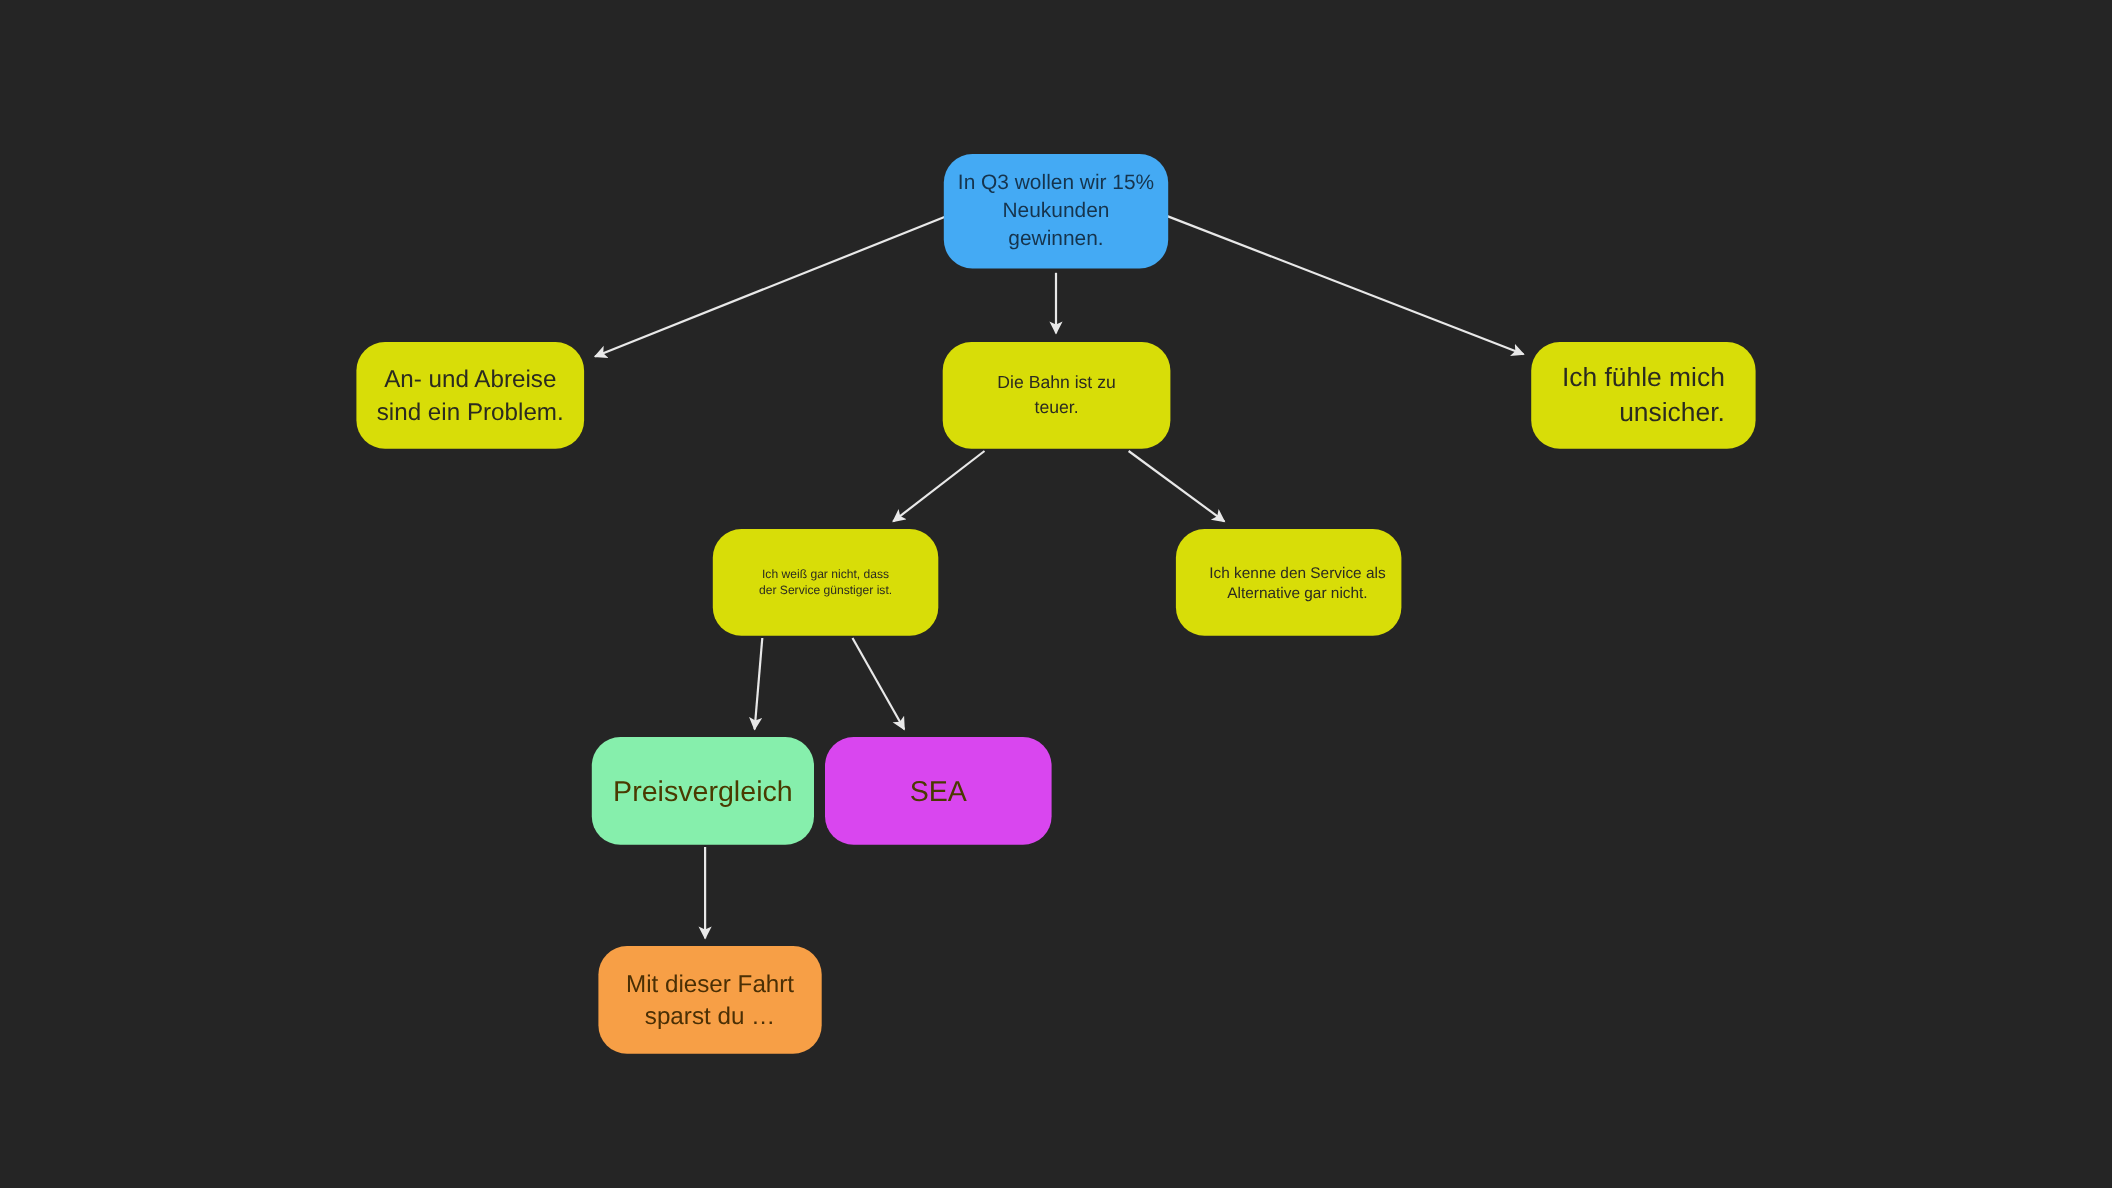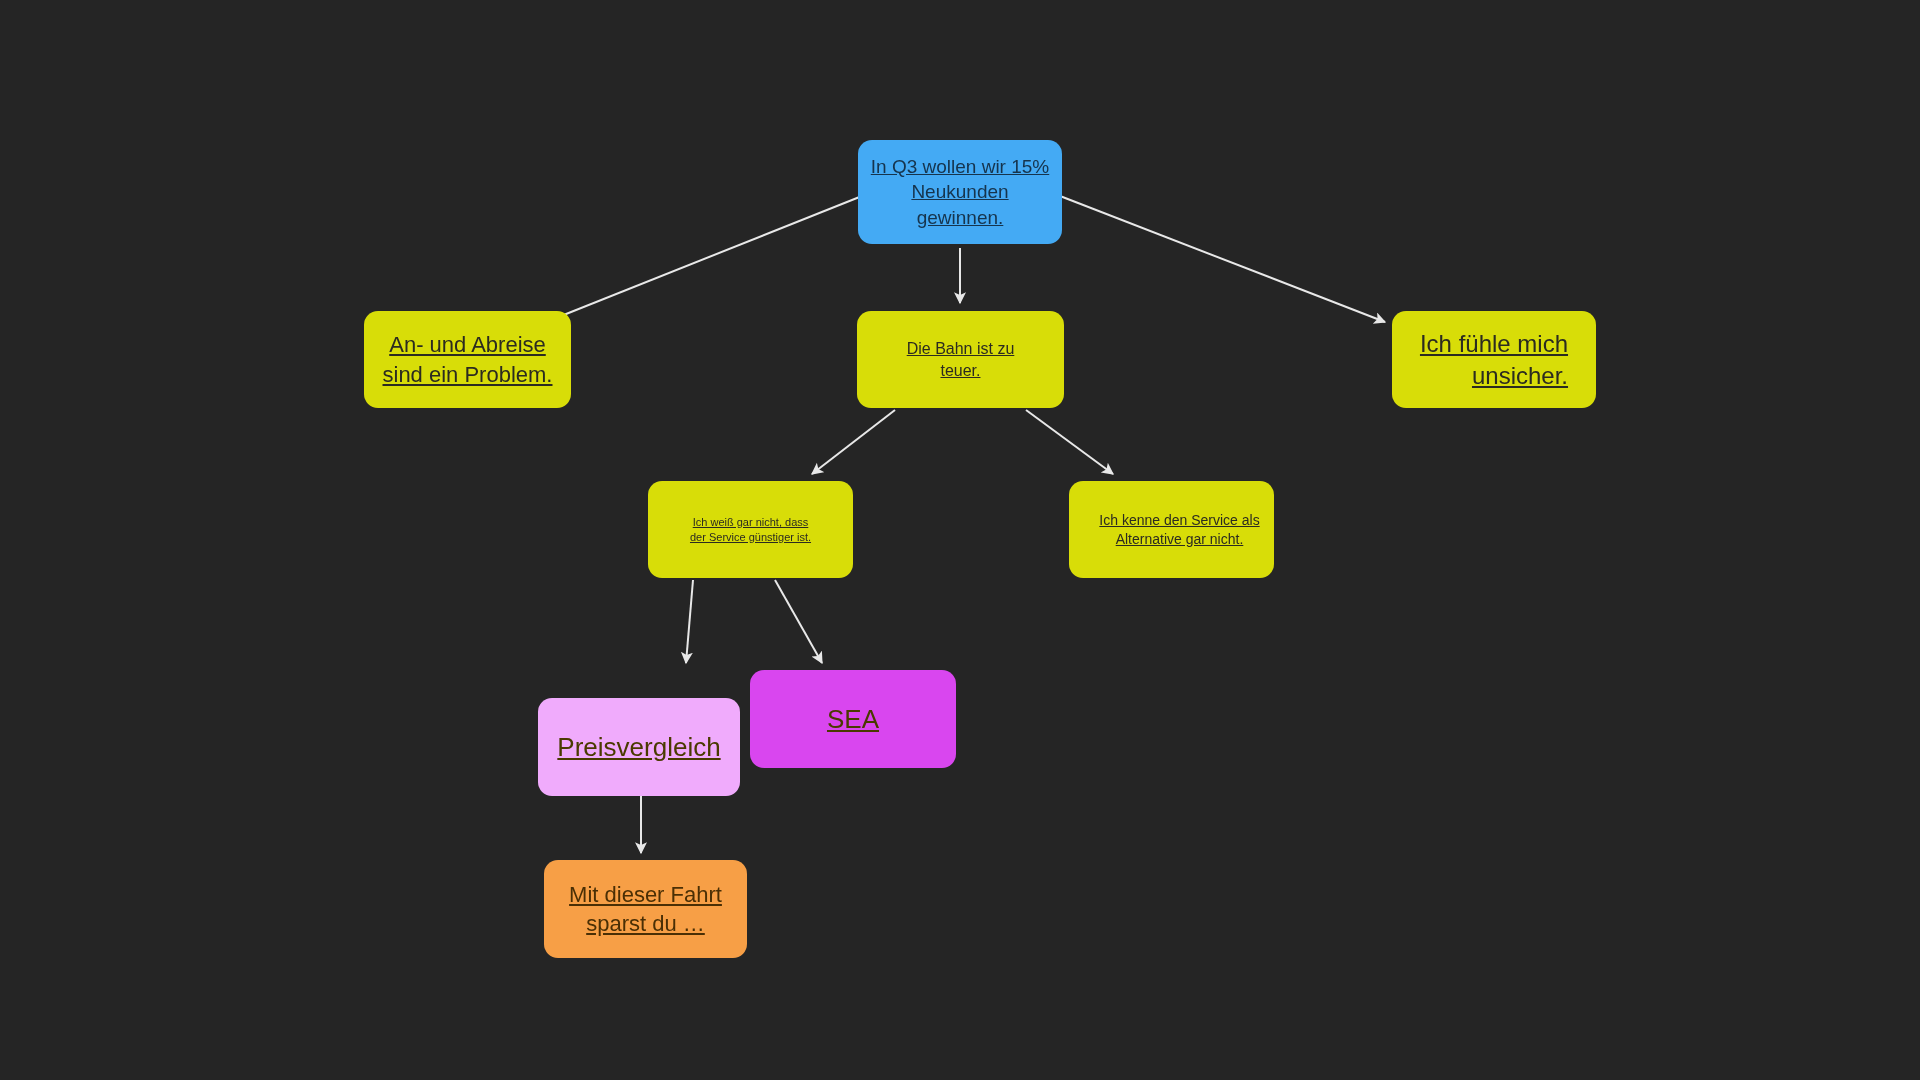--- a/index.html
+++ b/index.html
@@ -25,32 +25,31 @@
     position: absolute;
     left: 0;
     top: 0;
     width: 1920px;
     height: 1080px;
     pointer-events: none;
   }
   .node {
     position: absolute;
     box-sizing: border-box;
-    border-radius: 14px;
+    border-radius: 26px;
     display: flex;
     align-items: center;
     justify-content: center;
     text-align: center;
     color: #2b2b20;
     line-height: 1.32;
     padding: 6px 12px;
     white-space: pre-line;
     user-select: none;
     overflow: hidden;
-    text-decoration: underline;
   }
   .node.blue   { color: #16344d; }
   .node.amber  { color: #4a3a00; }
   .node.orange { color: #4a2f05; }
 </style>
 </head>
 <body style="background: rgb(37, 37, 37);">
 
 <div id="canvas">
   <svg id="edge-layer" viewBox="0 0 1920 1080" xmlns="http://www.w3.org/2000/svg">
@@ -63,27 +62,27 @@
       <line x1="960" y1="248" x2="960" y2="303" stroke="#E8E8E8" stroke-width="2" marker-end="url(#arrowhead)"></line>
       <line x1="1060" y1="196" x2="1385" y2="322" stroke="#E8E8E8" stroke-width="2" marker-end="url(#arrowhead)"></line>
       <line x1="895" y1="410" x2="812" y2="474" stroke="#E8E8E8" stroke-width="2" marker-end="url(#arrowhead)"></line>
       <line x1="1026" y1="410" x2="1113" y2="474" stroke="#E8E8E8" stroke-width="2" marker-end="url(#arrowhead)"></line>
       <line x1="693" y1="580" x2="686" y2="663" stroke="#E8E8E8" stroke-width="2" marker-end="url(#arrowhead)"></line>
       <line x1="775" y1="580" x2="822" y2="663" stroke="#E8E8E8" stroke-width="2" marker-end="url(#arrowhead)"></line>
       <line x1="641" y1="770" x2="641" y2="853" stroke="#E8E8E8" stroke-width="2" marker-end="url(#arrowhead)"></line>
     </svg>
 <div class="node blue" style="left: 858px; top: 140px; width: 204px; height: 104px; background: rgb(68, 170, 244); font-size: 19px;">In Q3 wollen wir 15%
 Neukunden gewinnen.</div>
-    <div class="node " style="left: 324px; top: 311px; width: 207px; height: 97px; background: rgb(216, 221, 8); font-size: 22px; margin-left: 40px;">An- und Abreise
+    <div class="node " style="left: 324px; top: 311px; width: 207px; height: 97px; background: rgb(216, 221, 8); font-size: 22px;">An- und Abreise
 sind ein Problem.</div>
     <div class="node " style="left: 857px; top: 311px; width: 207px; height: 97px; background: rgb(216, 221, 8); font-size: 16px;">Die Bahn ist zu
 teuer.</div>
     <div class="node " style="left: 1392px; top: 311px; width: 204px; height: 97px; background: rgb(216, 221, 8); font-size: 24px; text-align: right;">Ich fühle mich
 unsicher.</div>
     <div class="node " style="left: 648px; top: 481px; width: 205px; height: 97px; background: rgb(216, 221, 8); font-size: 11px;">Ich weiß gar nicht, dass
 der Service günstiger ist.</div>
     <div class="node " style="left: 1069px; top: 481px; width: 205px; height: 97px; background: rgb(216, 221, 8); font-size: 14px; padding-left: 28px;">Ich kenne den Service als
 Alternative gar nicht.</div>
-    <div class="node amber" style="left: 538px; top: 670px; width: 202px; height: 98px; background: #f0abfc; font-size: 26px; margin-top: 28px;">Preisvergleich</div>
+    <div class="node amber" style="left: 538px; top: 670px; width: 202px; height: 98px; background: #86efac; font-size: 26px;">Preisvergleich</div>
     <div class="node amber" style="left: 750px; top: 670px; width: 206px; height: 98px; background: #d946ef; font-size: 26px;">SEA</div>
     <div class="node orange" style="left: 544px; top: 860px; width: 203px; height: 98px; background: rgb(247, 159, 70); font-size: 22px;">Mit dieser Fahrt
 sparst du  …</div>
   </div>
 
 </body></html>

